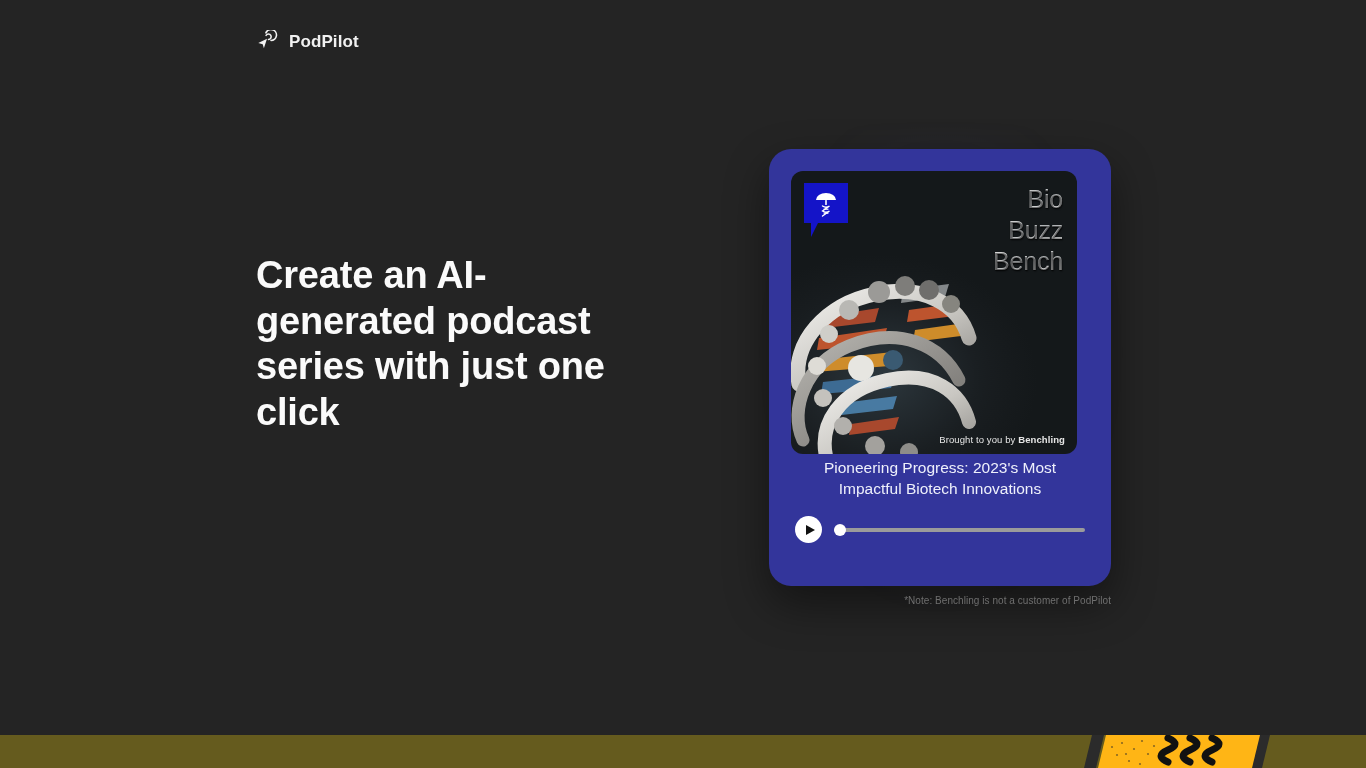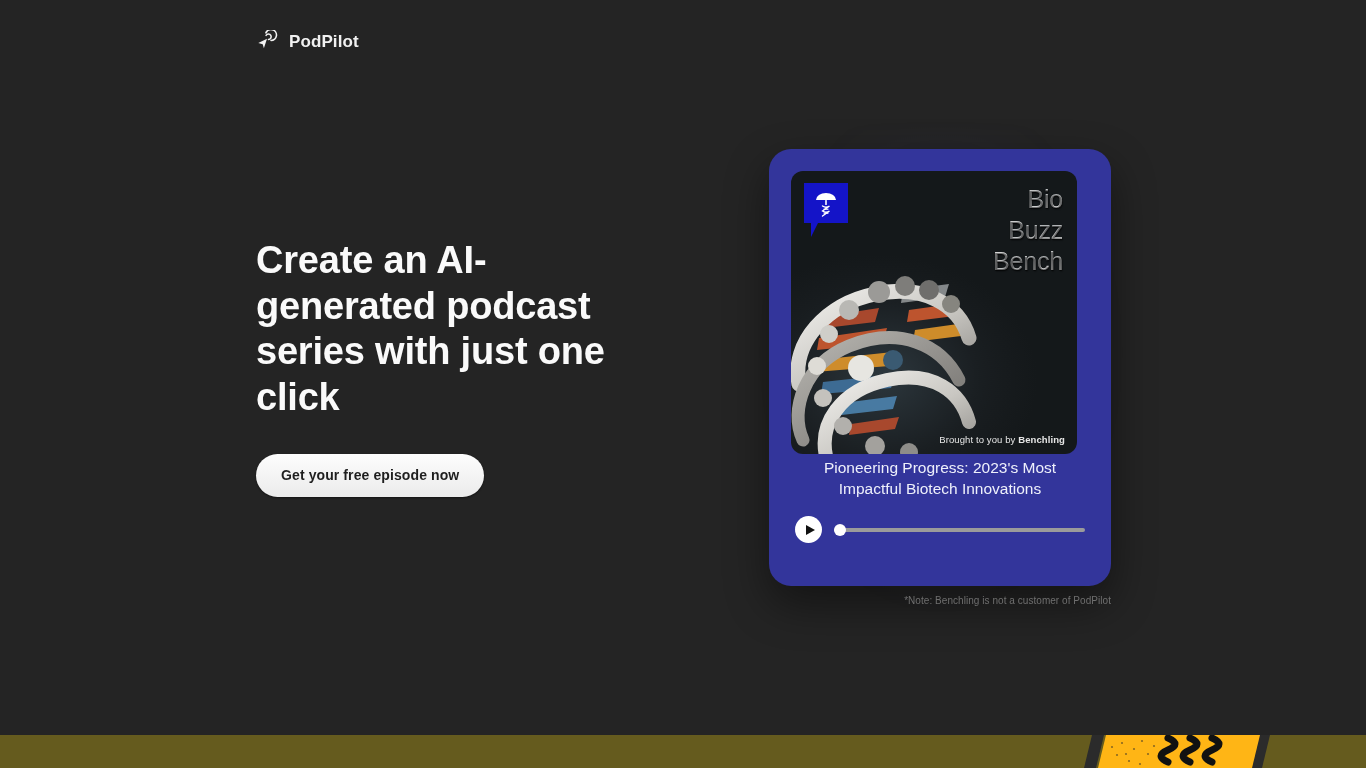--- a/index.html
+++ b/index.html
@@ -35,21 +35,21 @@
     font-size: 17px;
     font-weight: 600;
     color: #f1f1f1;
     letter-spacing: 0.1px;
   }
 
   
   .hero-left {
     position: absolute;
     left: 256px;
-    top: 238px;
+    top: 253px;
     width: 360px;
   }
   .hero-title {
     font-size: 38px;
     line-height: 45.6px;
     font-weight: 700;
     color: #fafafa;
     letter-spacing: -0.2px;
   }
   .cta-button {
@@ -271,21 +271,20 @@
       <path d="M2.5 14.2 L12 9.5 L8.6 19.8 L7.3 15.6 Z" fill="currentColor" stroke="none"></path>
       <path d="M13.6 10.4 a3 3 0 1 0 -2.6 -4.6"></path>
       <path d="M16.4 11.4 a6 6 0 1 0 -5.6 -8.3"></path>
     </svg>
   </span>
   <span class="logo-text">PodPilot</span>
 </div>
 
 <div class="hero-left">
   <h1 class="hero-title">Create an AI-generated podcast series with just one click</h1>
-  <button class="cta-button">Get your free episode now</button>
 </div>
 
 <div class="hero-right">
   <div class="card-glow"></div>
 
   <div class="podcast-card">
 
     <div class="cover-art">
       <div class="cover-noise"></div>
 

